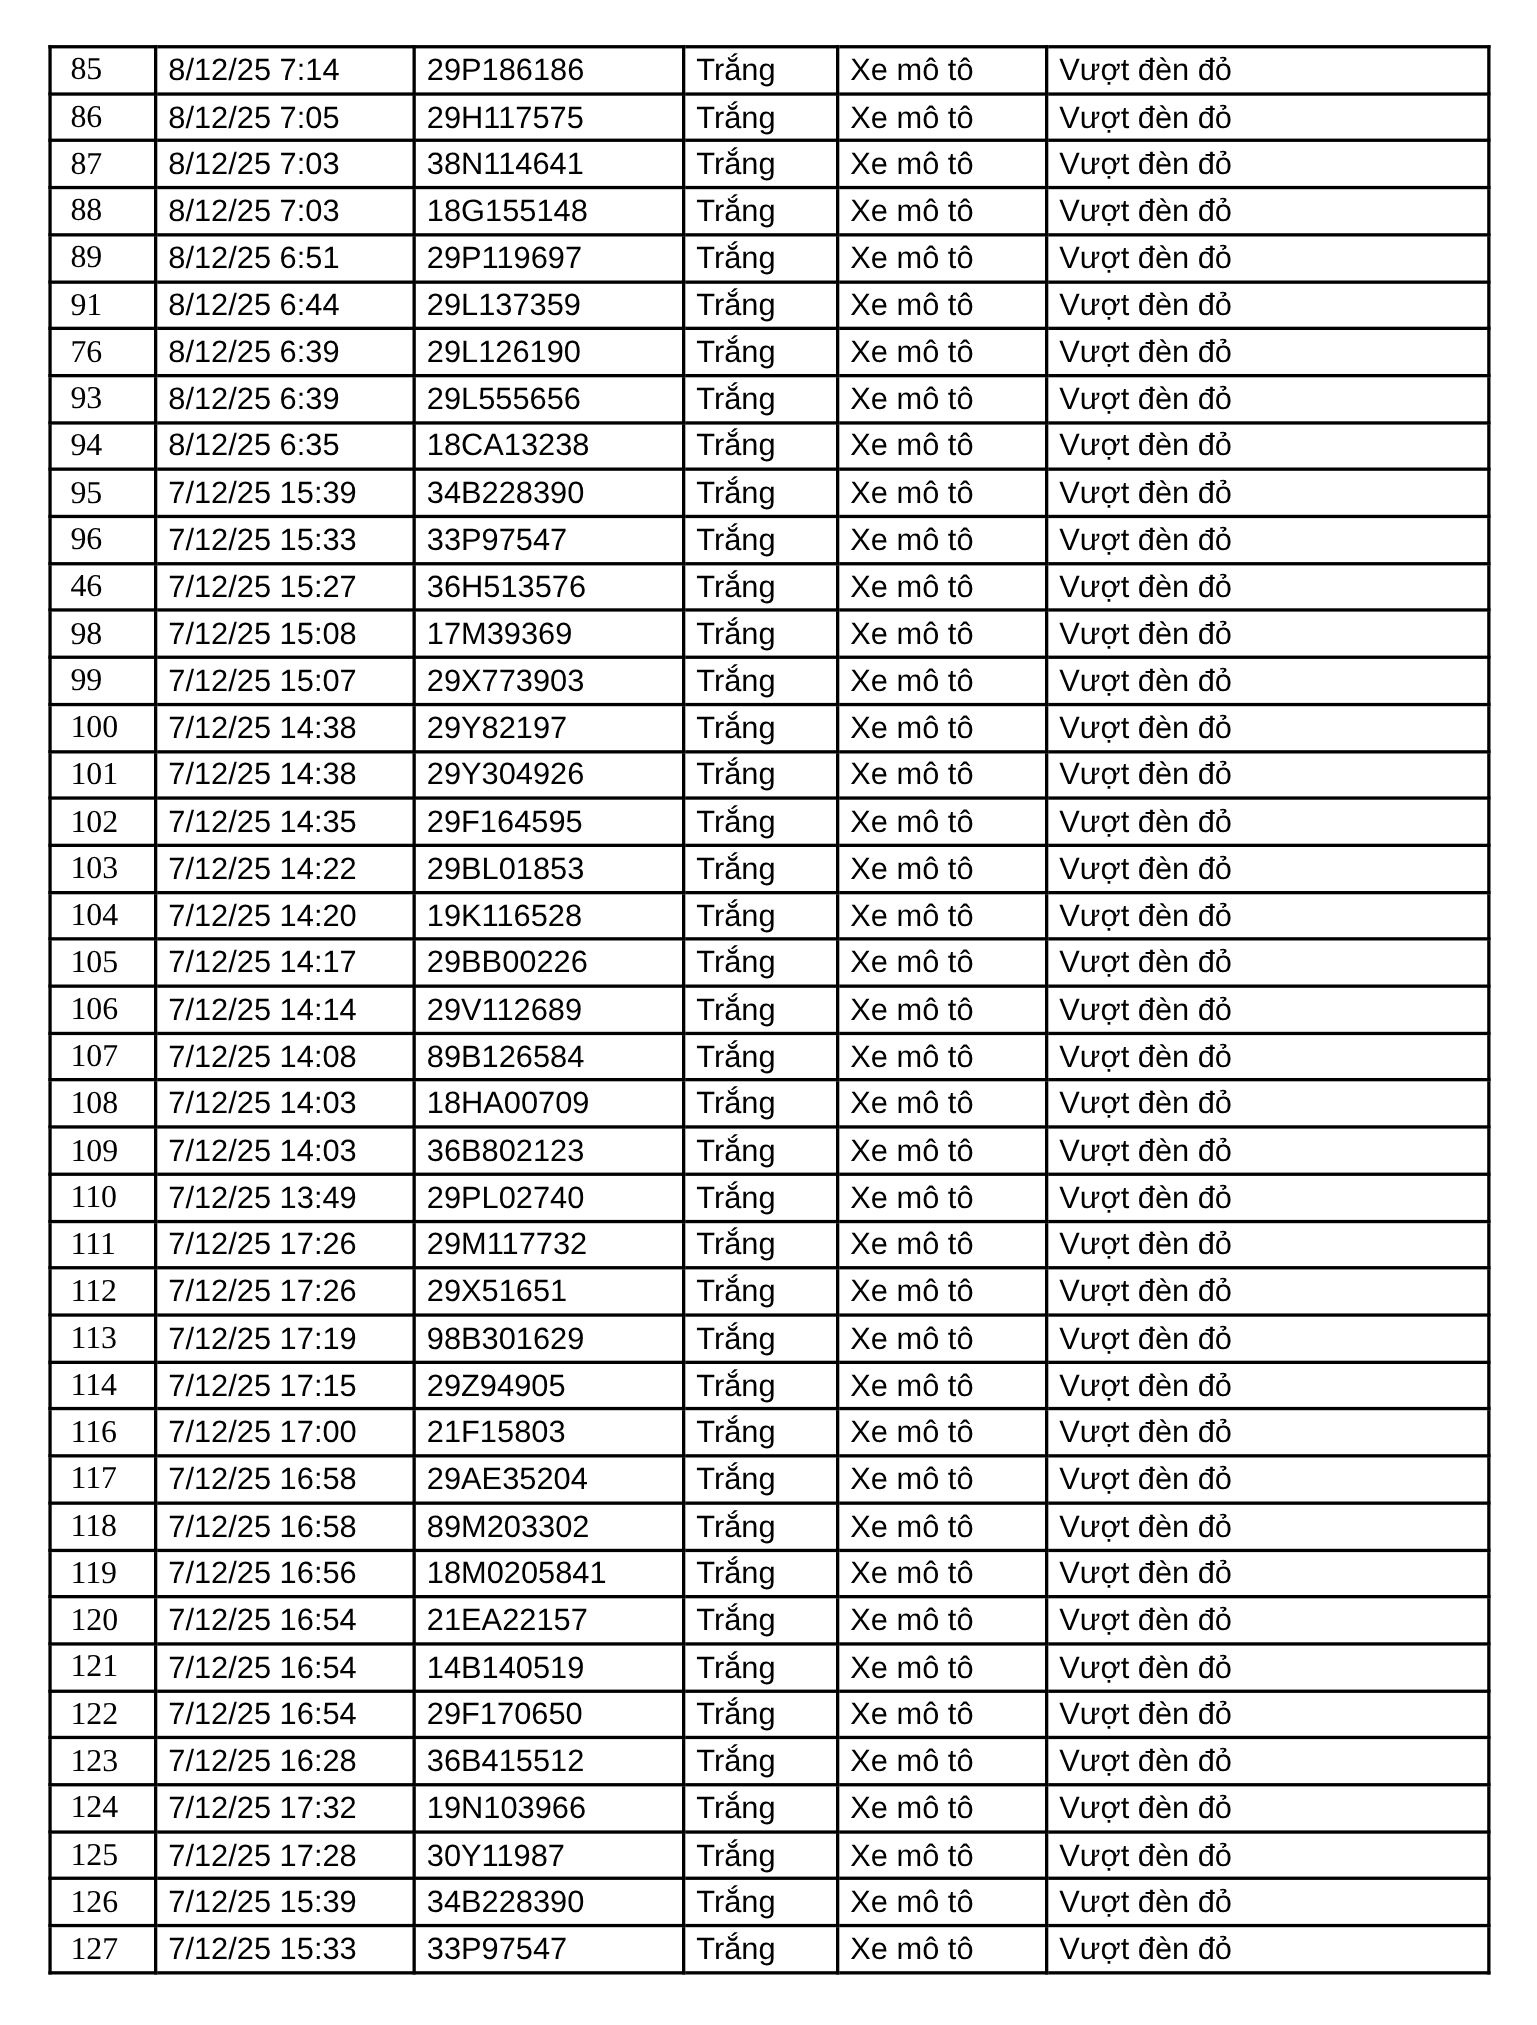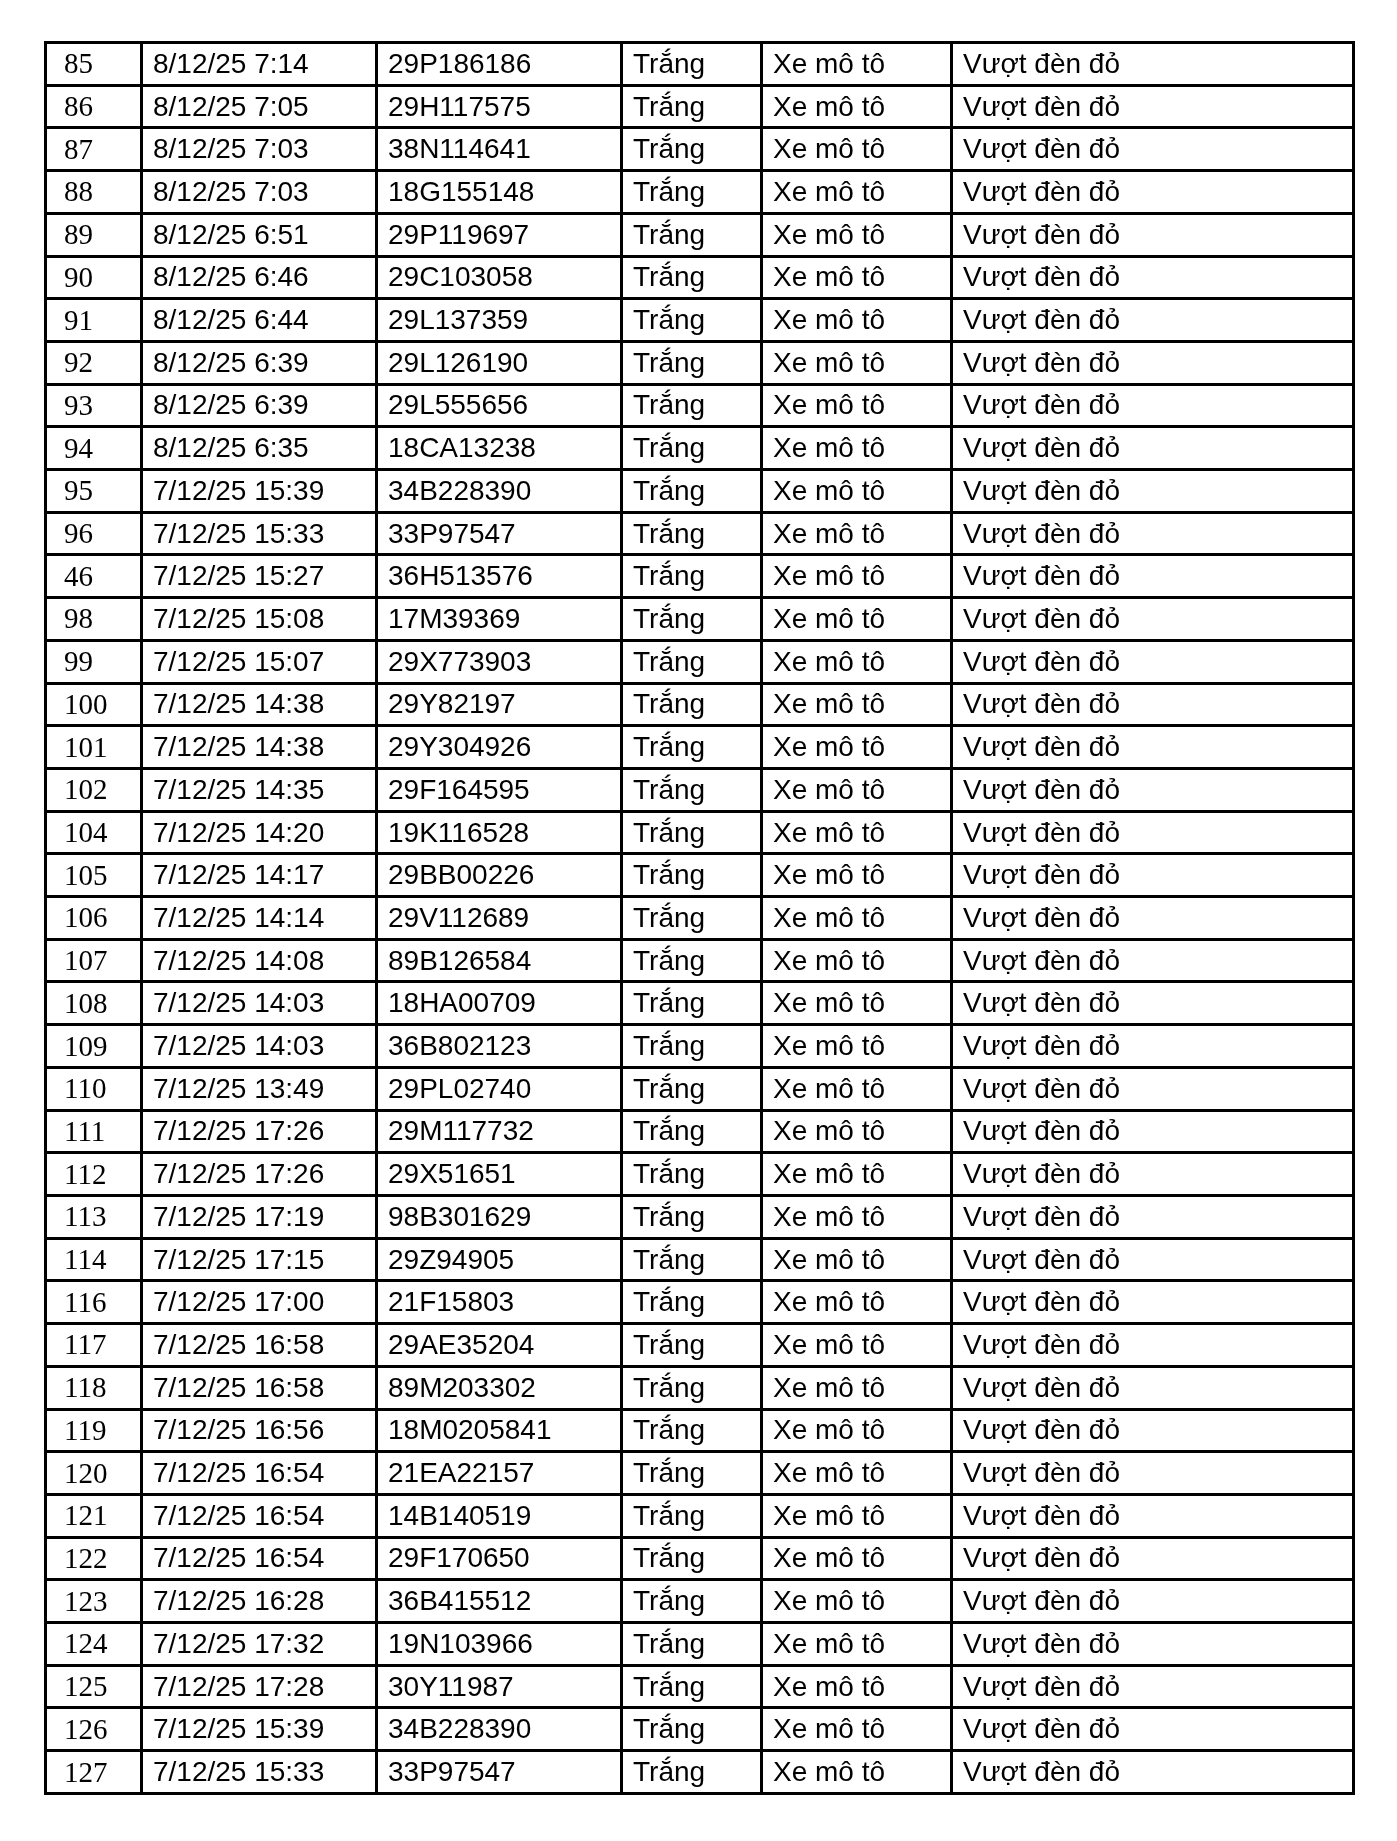--- a/index.html
+++ b/index.html
@@ -89,37 +89,29 @@
   </tr>
         <tr>
     <td class="no-cell">89</td>
     <td>8/12/25 6:51</td>
     <td>29P119697</td>
     <td>Trắng</td>
     <td>Xe mô tô</td>
     <td>Vượt đèn đỏ</td>
   </tr>
         <tr>
-    <td class="no-cell">90</td>
-    <td>8/12/25 6:46</td>
-    <td>29C103058</td>
-    <td>Trắng</td>
-    <td>Xe mô tô</td>
-    <td>Vượt đèn đỏ</td>
-  </tr>
-        <tr>
     <td class="no-cell">91</td>
     <td>8/12/25 6:44</td>
     <td>29L137359</td>
     <td>Trắng</td>
     <td>Xe mô tô</td>
     <td>Vượt đèn đỏ</td>
   </tr>
         <tr>
-    <td class="no-cell">92</td>
+    <td class="no-cell">76</td>
     <td>8/12/25 6:39</td>
     <td>29L126190</td>
     <td>Trắng</td>
     <td>Xe mô tô</td>
     <td>Vượt đèn đỏ</td>
   </tr>
         <tr>
     <td class="no-cell">93</td>
     <td>8/12/25 6:39</td>
     <td>29L555656</td>
@@ -188,20 +180,28 @@
     <td>7/12/25 14:38</td>
     <td>29Y304926</td>
     <td>Trắng</td>
     <td>Xe mô tô</td>
     <td>Vượt đèn đỏ</td>
   </tr>
         <tr>
     <td class="no-cell">102</td>
     <td>7/12/25 14:35</td>
     <td>29F164595</td>
+    <td>Trắng</td>
+    <td>Xe mô tô</td>
+    <td>Vượt đèn đỏ</td>
+  </tr>
+        <tr>
+    <td class="no-cell">103</td>
+    <td>7/12/25 14:22</td>
+    <td>29BL01853</td>
     <td>Trắng</td>
     <td>Xe mô tô</td>
     <td>Vượt đèn đỏ</td>
   </tr>
         <tr>
     <td class="no-cell">104</td>
     <td>7/12/25 14:20</td>
     <td>19K116528</td>
     <td>Trắng</td>
     <td>Xe mô tô</td>

